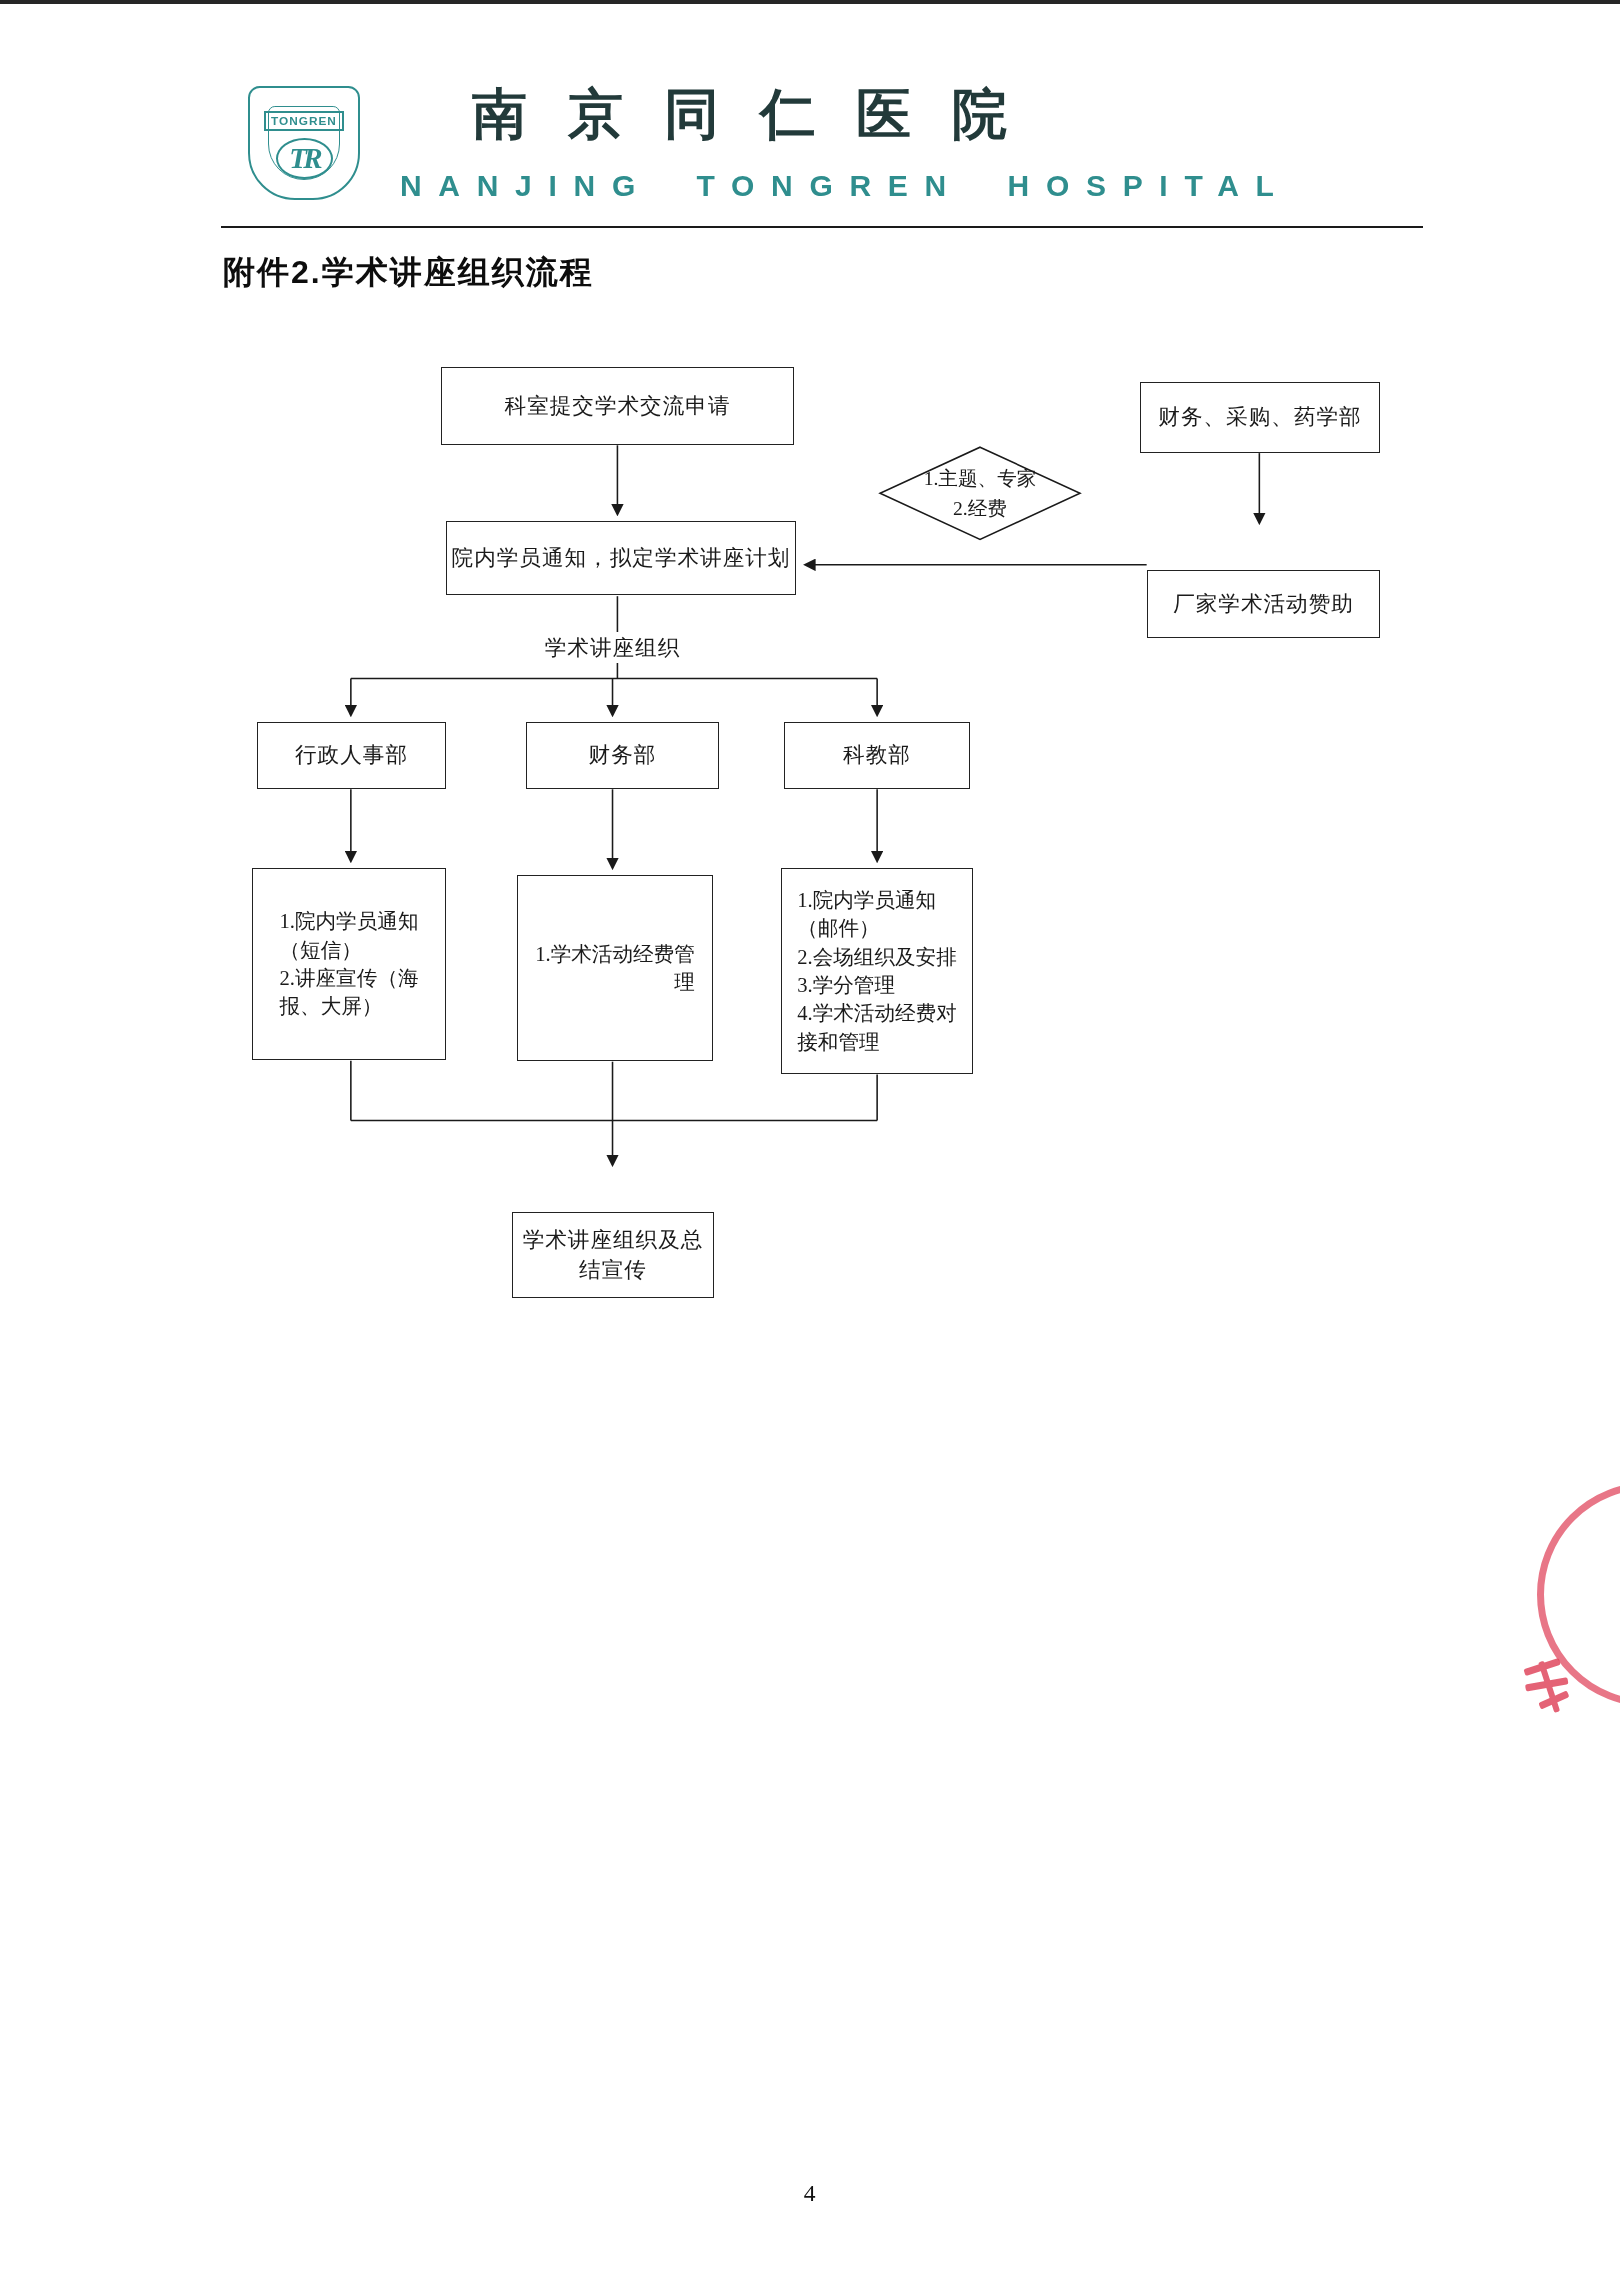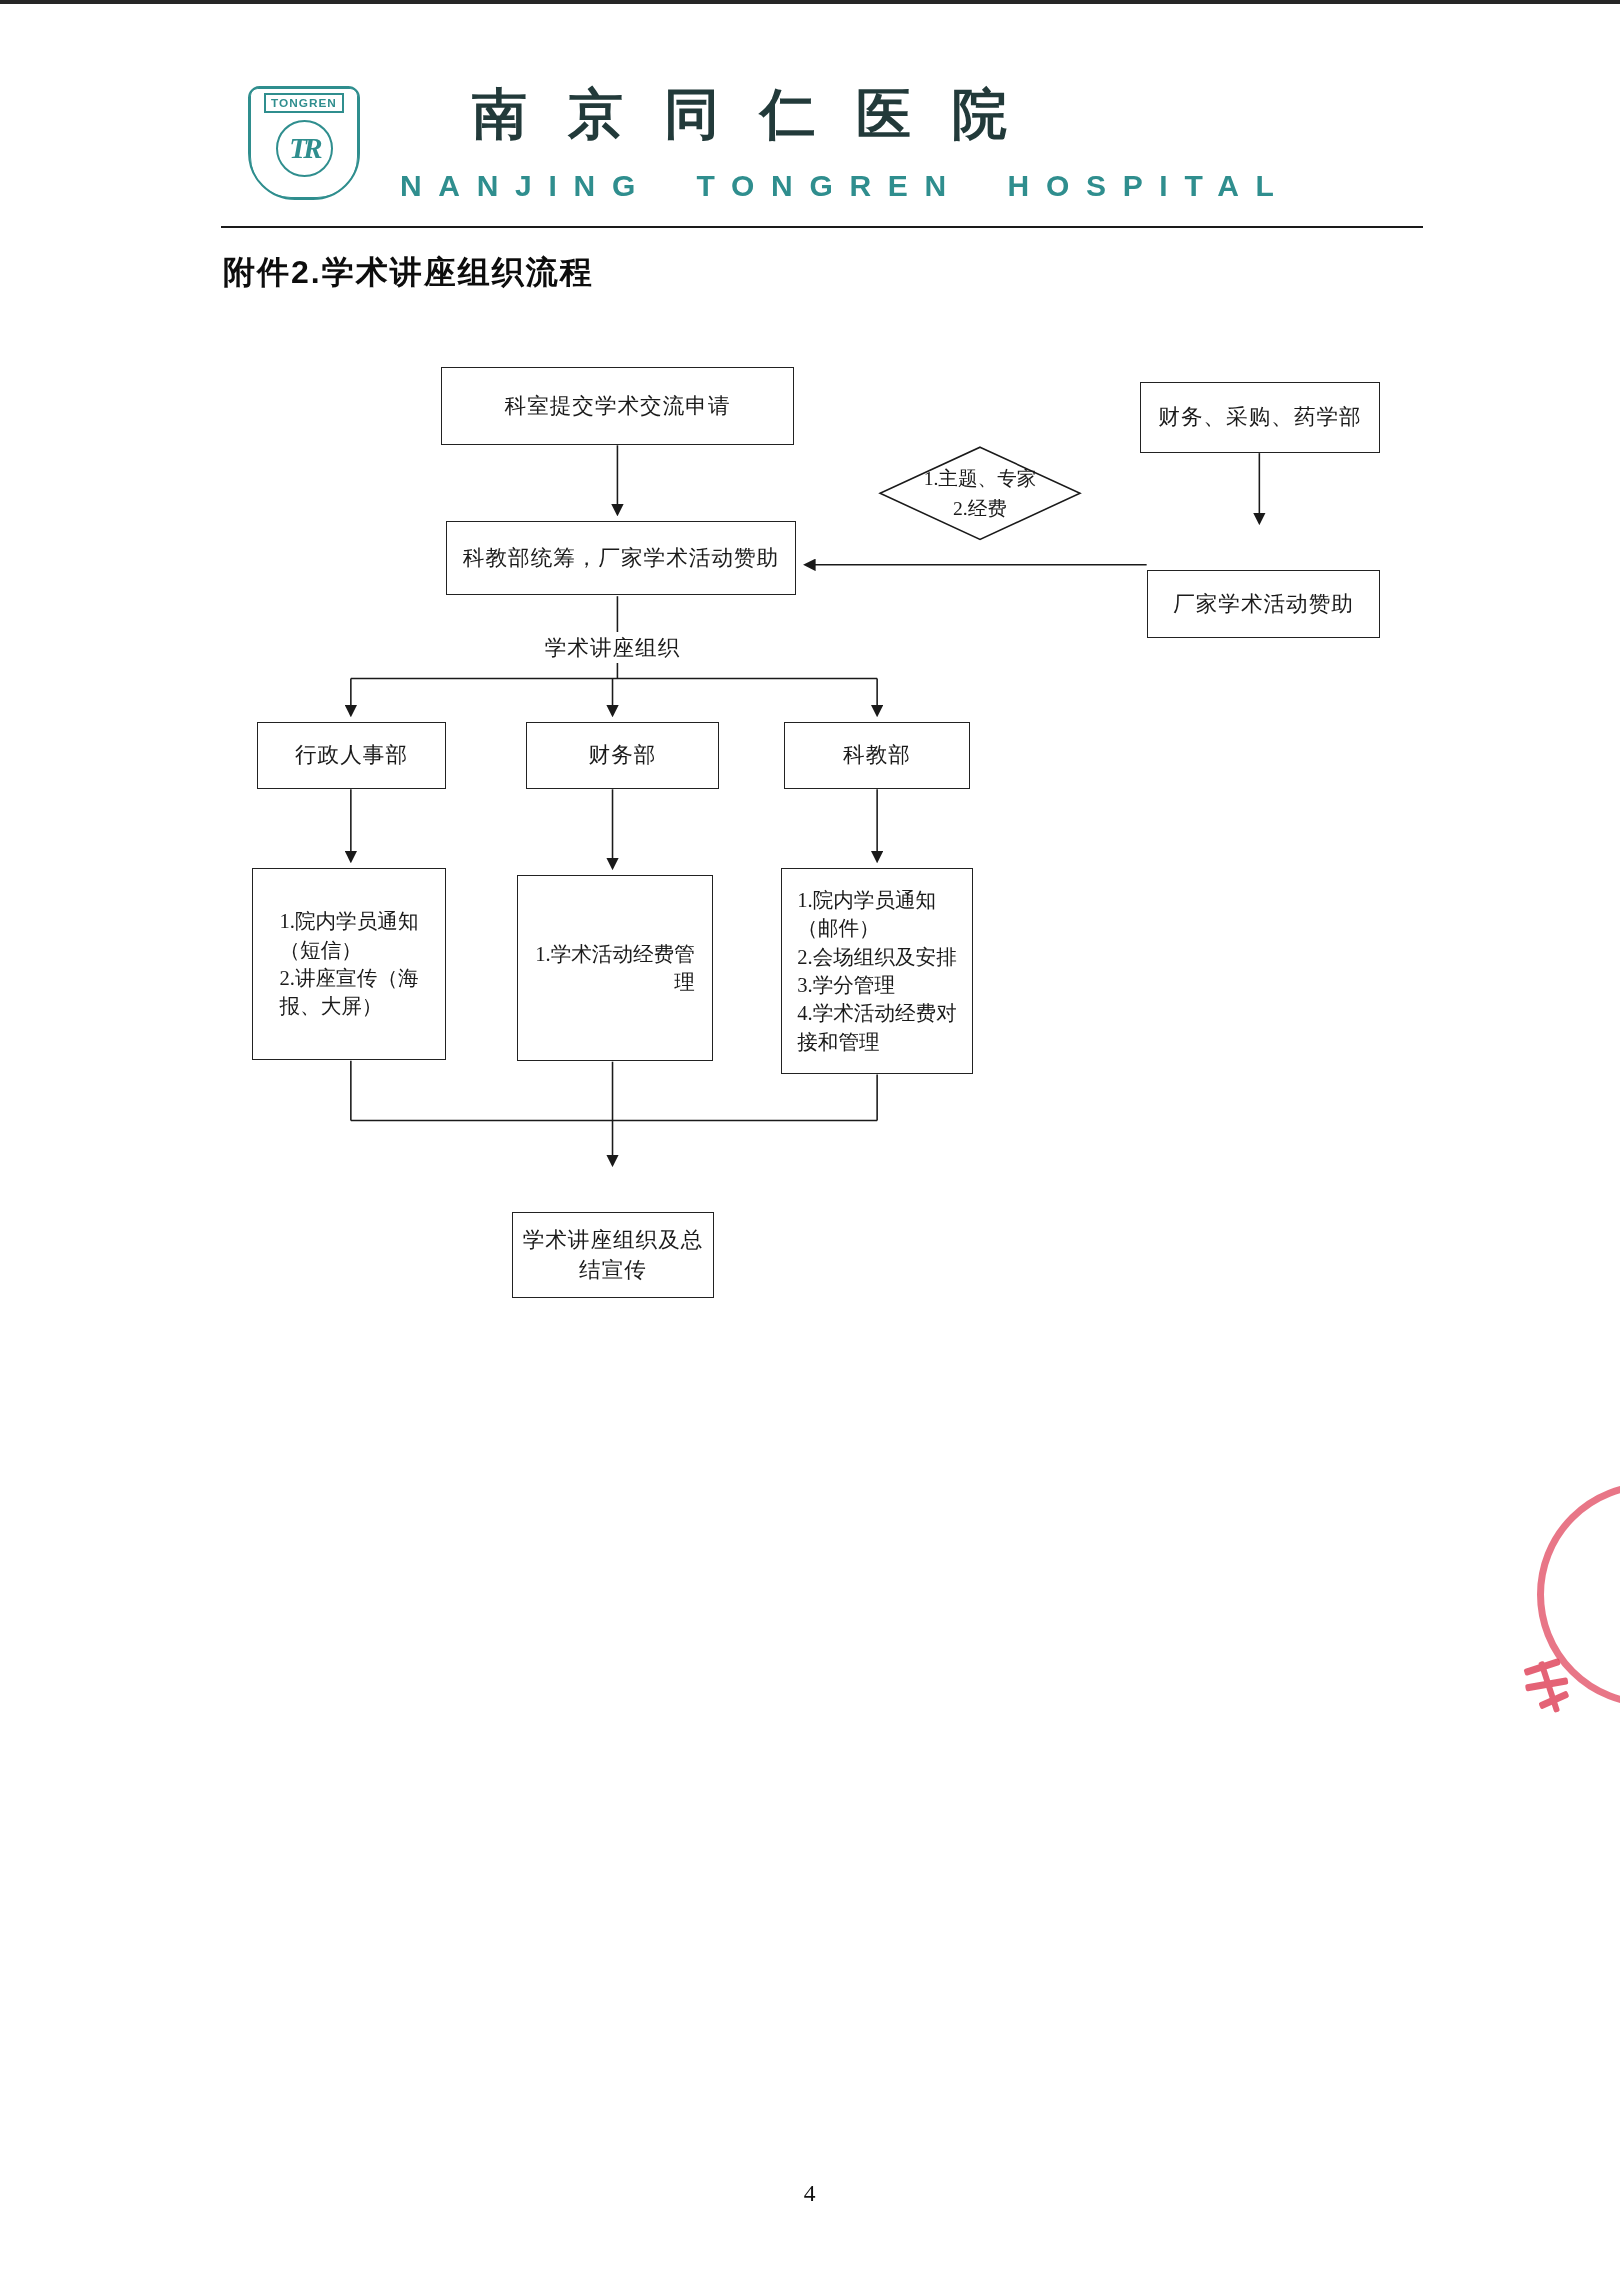--- a/index.html
+++ b/index.html
@@ -6,21 +6,21 @@
   body { background:#ffffff; font-family:"Liberation Serif","DejaVu Serif",serif; }
   .page {
     position:relative; width:1620px; height:2292px; background:#ffffff;
     overflow:hidden; color:var(--ink,#1a1a1a);
   }
   .scan-edge { position:absolute; top:0; left:0; width:100%; height:3.9px; background:#262626; }
 
   
   .logo {
     position:absolute; left:248px; top:86px; width:112px; height:114px;
-    border:2.9px solid var(--accent,#2f8e8e); border-radius:11.8px 11.8px 47px 47px; padding:0;
+    border:2.9px solid var(--accent,#2f8e8e); border-radius:11.8px 11.8px 47px 47px; padding:18px;
   }
   .logo-inner {
     width:100%; height:100%; border:1px solid var(--accent,#2f8e8e);
     border-radius:7.8px 7.8px 41px 41px; display:flex; flex-direction:column; align-items:center;
   }
   .logo-banner {
     margin-top:3.9px; border:2px solid var(--accent,#2f8e8e); padding:1px 4.9px;
     font-family:"Liberation Sans","DejaVu Sans",sans-serif; font-weight:bold;
     font-size:11.8px; letter-spacing:1px; color:var(--accent,#2f8e8e);
   }
@@ -140,21 +140,21 @@
       <path d="M358 1143 H 895"></path>
       <path d="M625 1083 V 1188" marker-end="url(#arw)"></path>
       <polygon points="1000,456 1102,503 1000,550 898,503" fill="#ffffff" stroke="#1a1a1a" stroke-width="1.6"></polygon>
     </g>
   </svg>
 
   <div class="fbox" id="box-depts">财务、采购、药学部</div>
   <div class="fbox" id="box-apply">科室提交学术交流申请</div>
   <div id="diamond-label">1.主题、专家
 2.经费</div>
-  <div class="fbox" id="box-plan">科教部统筹，厂家学术活动赞助</div>
+  <div class="fbox" id="box-plan">院内学员通知，拟定学术讲座计划</div>
   <div class="fbox" id="box-sponsor">厂家学术活动赞助</div>
   <div id="label-org">学术讲座组织</div>
 
   <div class="fbox" id="box-hr">行政人事部</div>
   <div class="fbox" id="box-fin">财务部</div>
   <div class="fbox" id="box-sci">科教部</div>
 
   <div class="fbox tasks" id="box-hr-tasks">1.院内学员通知
 （短信）
 2.讲座宣传（海

